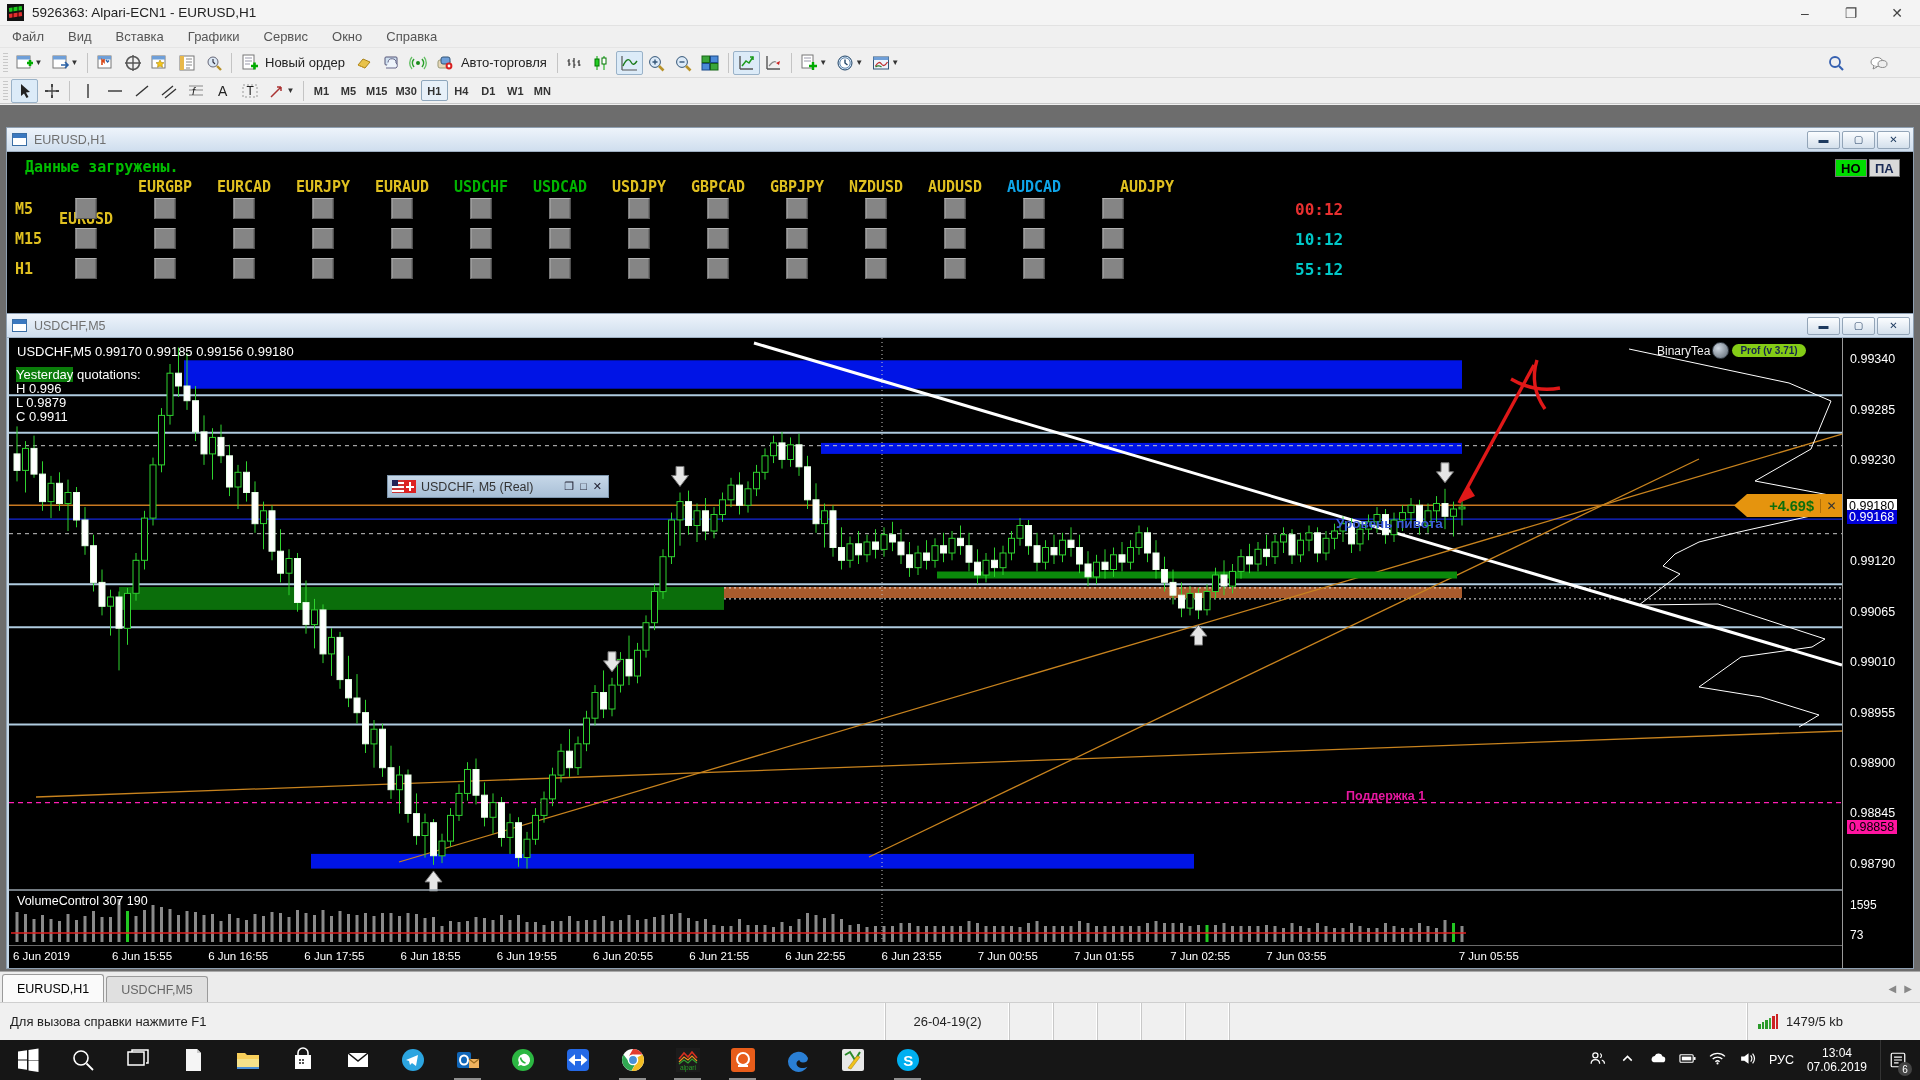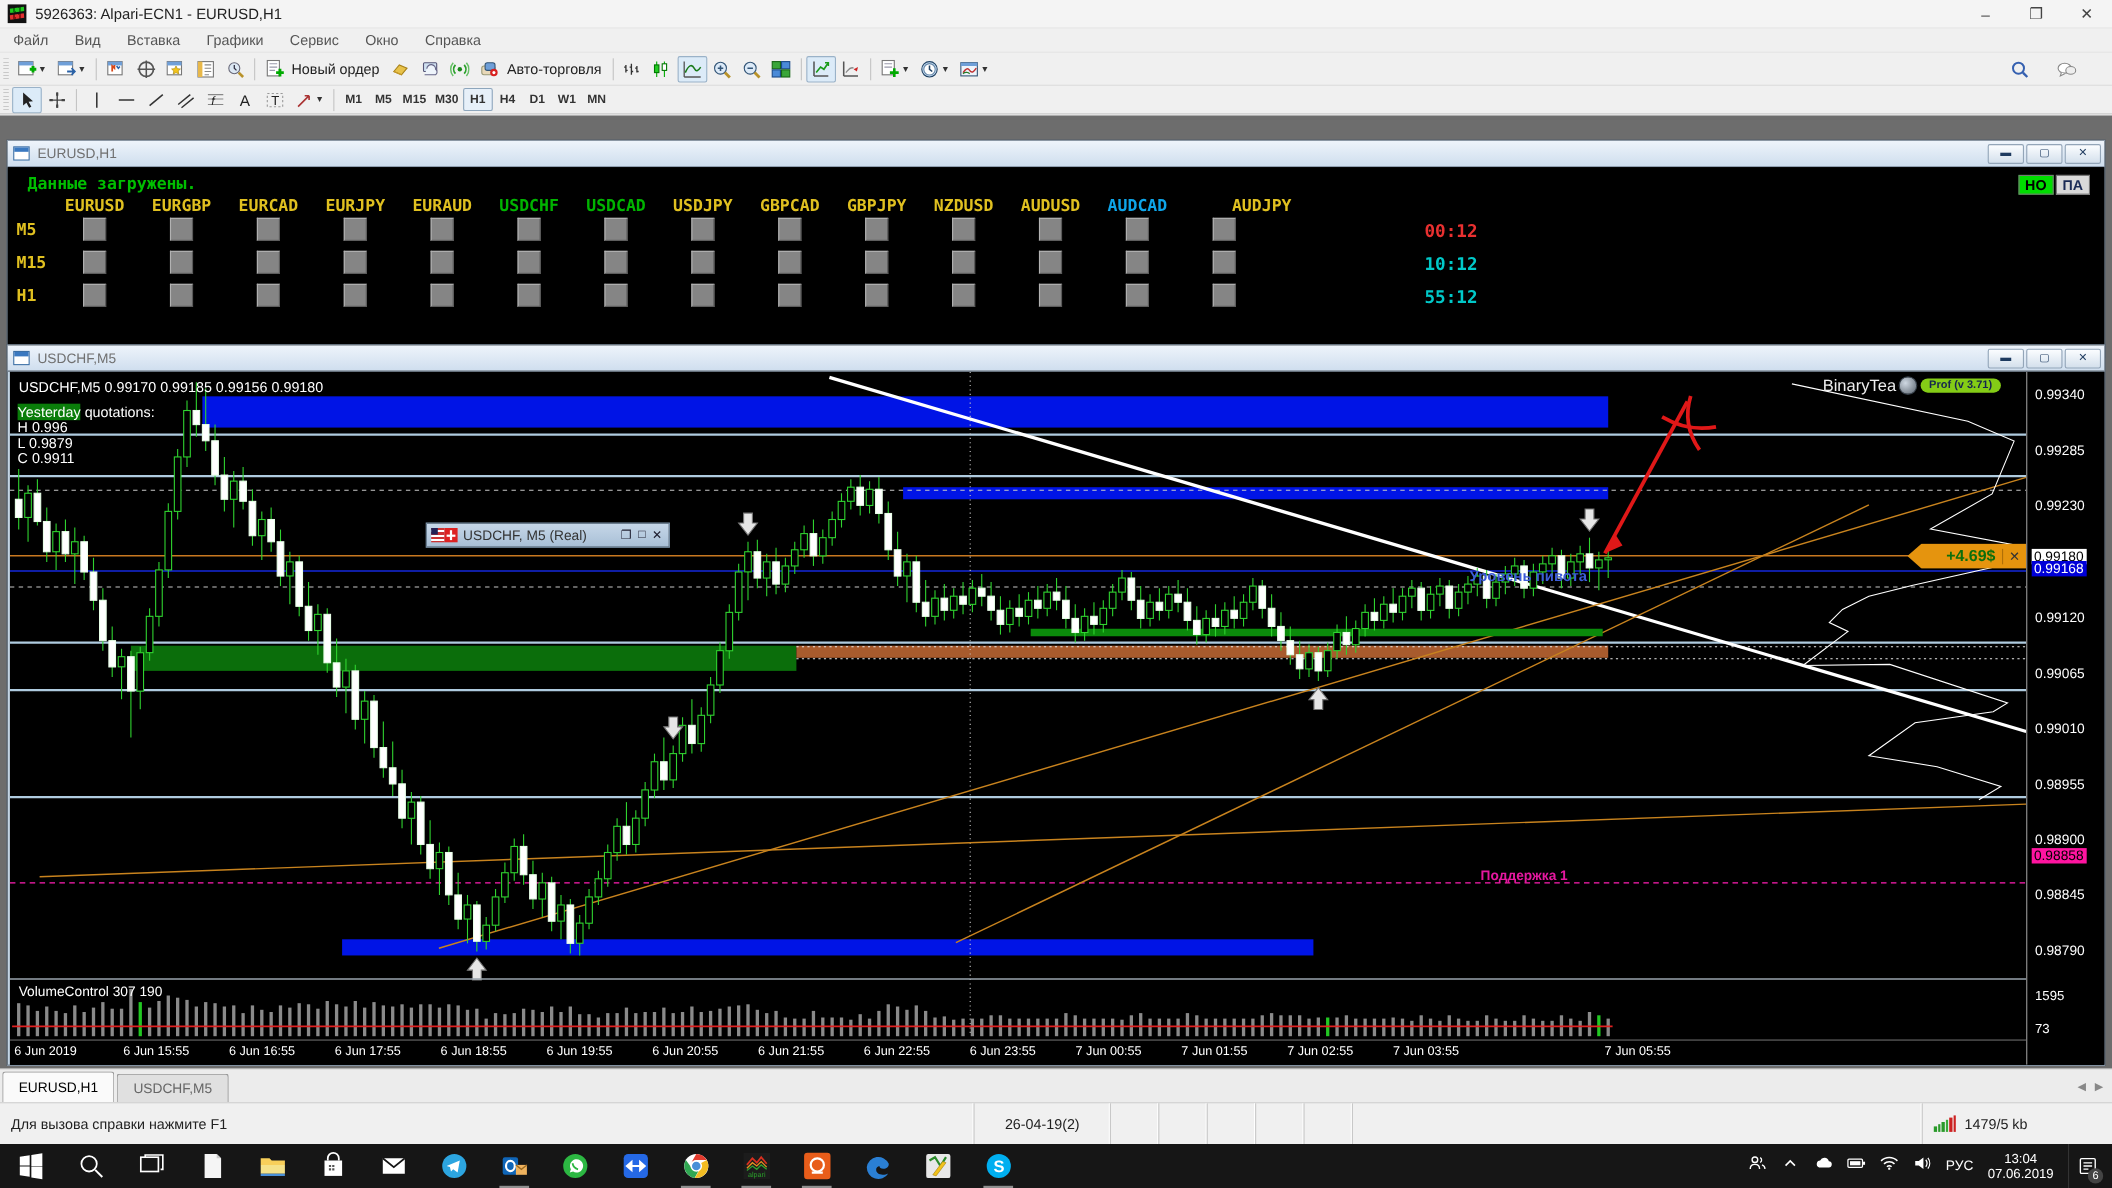--- a/index.html
+++ b/index.html
@@ -80,21 +80,21 @@
   .plabel.magenta { background:#ff14a0; color:#000; padding:0 3px 0 2px; left:4px; }
   .vslabel { position:absolute; left:7px; font-size:12px; color:#fff; }
   #time-axis { position:absolute; left:0; top:607px; width:1833px; height:23px; background:#000;
     border-top:1px solid #6a6a6a; }
   .tlab { position:absolute; top:4px; font-size:11.5px; color:#fff; transform:translateX(-50%); white-space:nowrap; }
   .tlab.first { transform:none; }
   #ohlc-header { position:absolute; left:8px; top:6px; font-size:13px; color:#fff; }
   #yq { position:absolute; left:7px; top:30px; font-size:13px; color:#fff; line-height:14px; }
   #yq .tag { background:#0a7d0a; }
   #prof-wrap { position:absolute; left:1648px; top:4px; display:flex; align-items:center; }
-  #prof-left { font-size:15px; color:#eee; margin-right:2px; }
+  #prof-left { font-size:12px; color:#eee; margin-right:2px; }
   #globe { width:17px; height:17px; border-radius:50%; background:radial-gradient(circle at 35% 35%,#cfd8e2,#5a646e);
     border:1px solid #39424c; margin-right:3px; }
   #prof-badge { background:#84cc16; color:#15254f; font-size:10px; font-weight:bold;
     padding:1px 8px; border-radius:9px; }
   #mini-panel { position:absolute; left:378px; top:137px; width:222px; height:23px;
     background:linear-gradient(#c6d7e8,#a8bfd6); border:1px solid #7e96ad; display:flex; align-items:center; }
   #flags { width:24px; height:13px; margin:0 5px 0 4px; display:flex; }
   #flag-us { width:12px; height:13px; background:repeating-linear-gradient(180deg,#c33 0 2px,#fff 2px 4px); position:relative; }
   #flag-us:before { content:""; position:absolute; left:0; top:0; width:6px; height:6px; background:#225; }
   #flag-ch { width:12px; height:13px; background:#d22; position:relative; }
@@ -440,21 +440,21 @@
         <div class="wtext">EURUSD,H1</div>
         <div class="child-controls">
           <div class="cbtn">▬</div>
           <div class="cbtn">▢</div>
           <div class="cbtn">✕</div>
         </div>
       </div>
       <div id="win1-content">
         <div id="matrix-status">Данные загружены.</div>
         <div id="matrix-grid">
-            <div class="pair-label" style="left: 79px; color: rgb(224, 192, 32);">EURUSD</div>
+            <div class="pair-label" style="left: 79px; color: rgb(224, 192, 32); margin-top: 32px;">EURUSD</div>
             <div class="sq" style="left: 79px; top: 46px;"></div>
             <div class="sq" style="left: 79px; top: 76px;"></div>
             <div class="sq" style="left: 79px; top: 106px;"></div>
             <div class="pair-label" style="left: 158px; color: rgb(224, 192, 32);">EURGBP</div>
             <div class="sq" style="left: 158px; top: 46px;"></div>
             <div class="sq" style="left: 158px; top: 76px;"></div>
             <div class="sq" style="left: 158px; top: 106px;"></div>
             <div class="pair-label" style="left: 237px; color: rgb(224, 192, 32);">EURCAD</div>
             <div class="sq" style="left: 237px; top: 46px;"></div>
             <div class="sq" style="left: 237px; top: 76px;"></div>
@@ -1098,21 +1098,21 @@
             <div class="plabel" style="top: 14.3486px; text-align: right;">0.99340</div>
             <div class="plabel" style="top: 64.8073px;">0.99285</div>
             <div class="plabel" style="top: 115.266px;">0.99230</div>
             <div class="plabel white" style="top: 161.138px;">0.99180</div>
             <div class="plabel blue" style="top: 172.147px;">0.99168</div>
             <div class="plabel" style="top: 216.183px;">0.99120</div>
             <div class="plabel" style="top: 266.642px;">0.99065</div>
             <div class="plabel" style="top: 317.101px;">0.99010</div>
             <div class="plabel" style="top: 367.56px;">0.98955</div>
             <div class="plabel" style="top: 418.018px;">0.98900</div>
-            <div class="plabel magenta" style="top: 433px;">0.98858</div>
+            <div class="plabel magenta" style="top: 482px;">0.98858</div>
             <div class="plabel" style="top: 468.477px;">0.98845</div>
             <div class="plabel" style="top: 518.936px;">0.98790</div>
             <div class="vslabel" style="top: 560px;">1595</div>
             <div class="vslabel" style="top: 590px;">73</div>
           </div>
         <div id="ohlc-header">USDCHF,M5  0.99170 0.99185 0.99156 0.99180</div>
         <div id="yq">
           <div><span class="tag">Yesterday</span><span> quotations:</span></div>
           <div>H 0.996</div>
           <div>L 0.9879</div>

